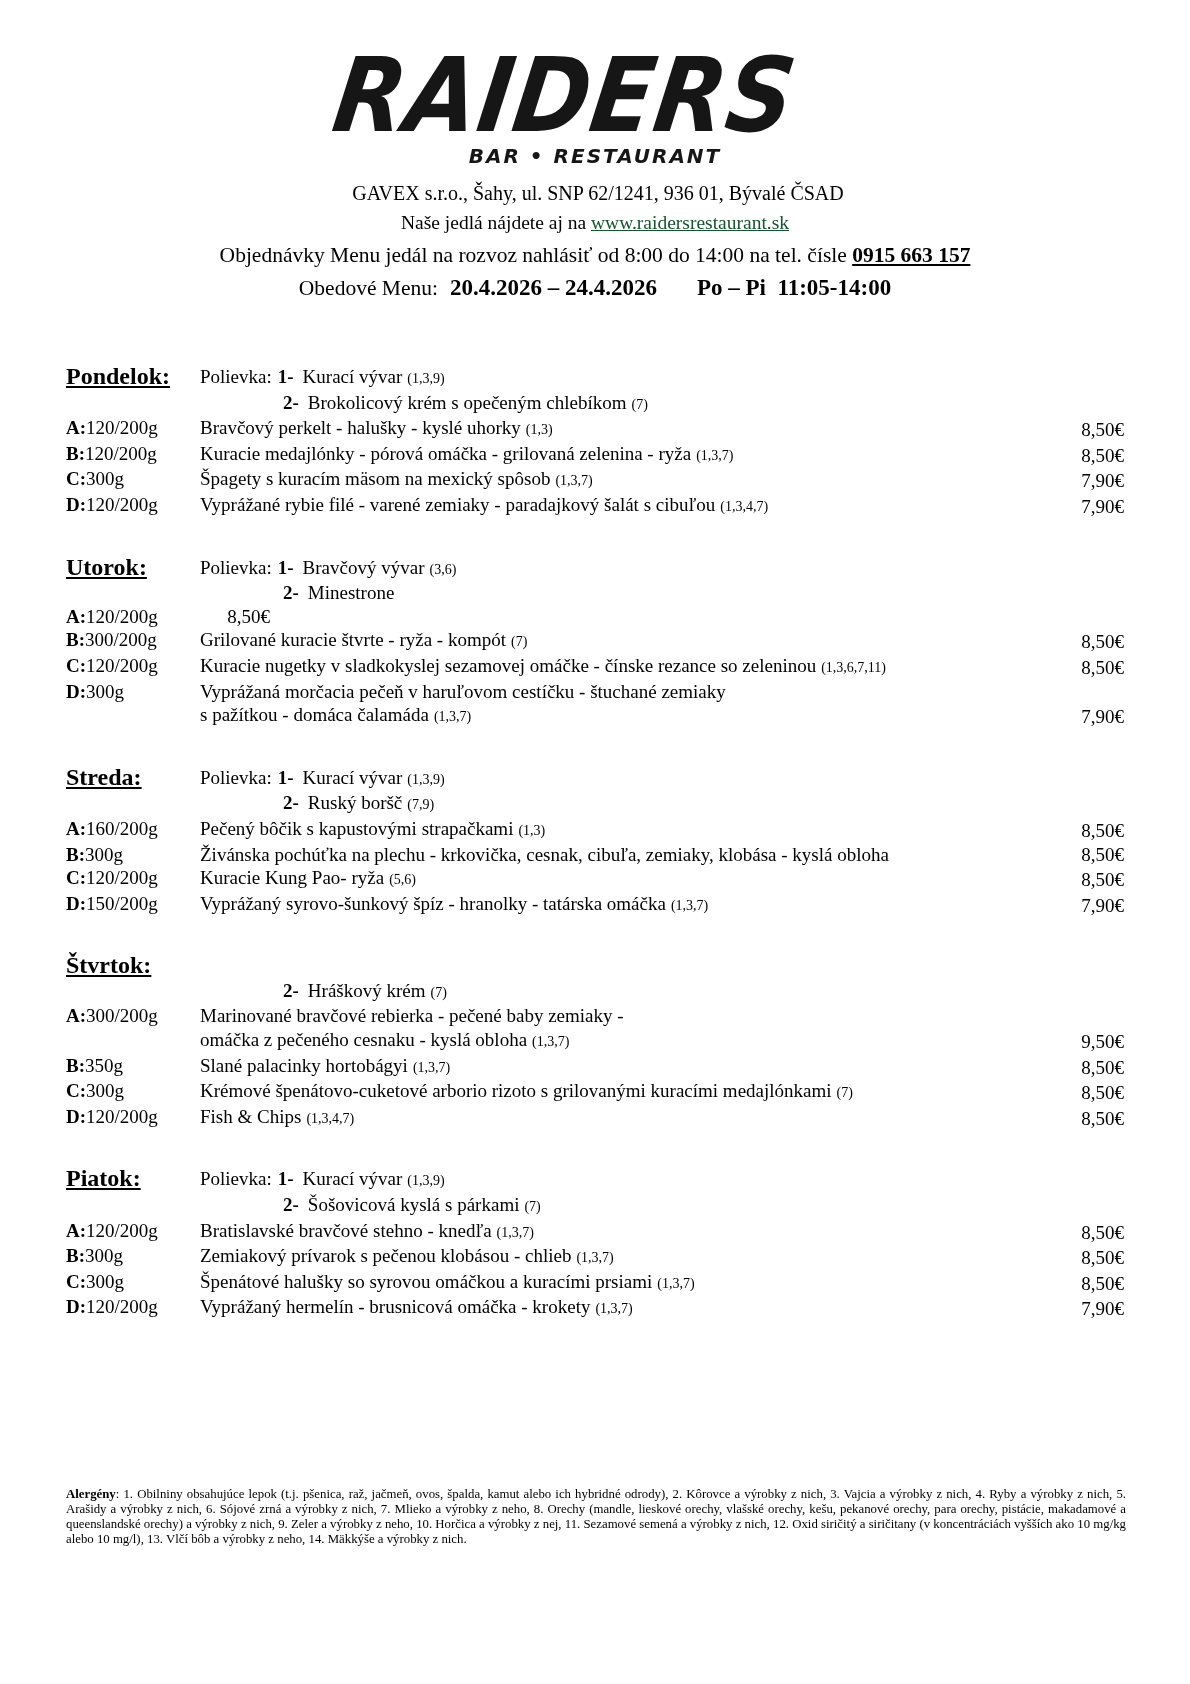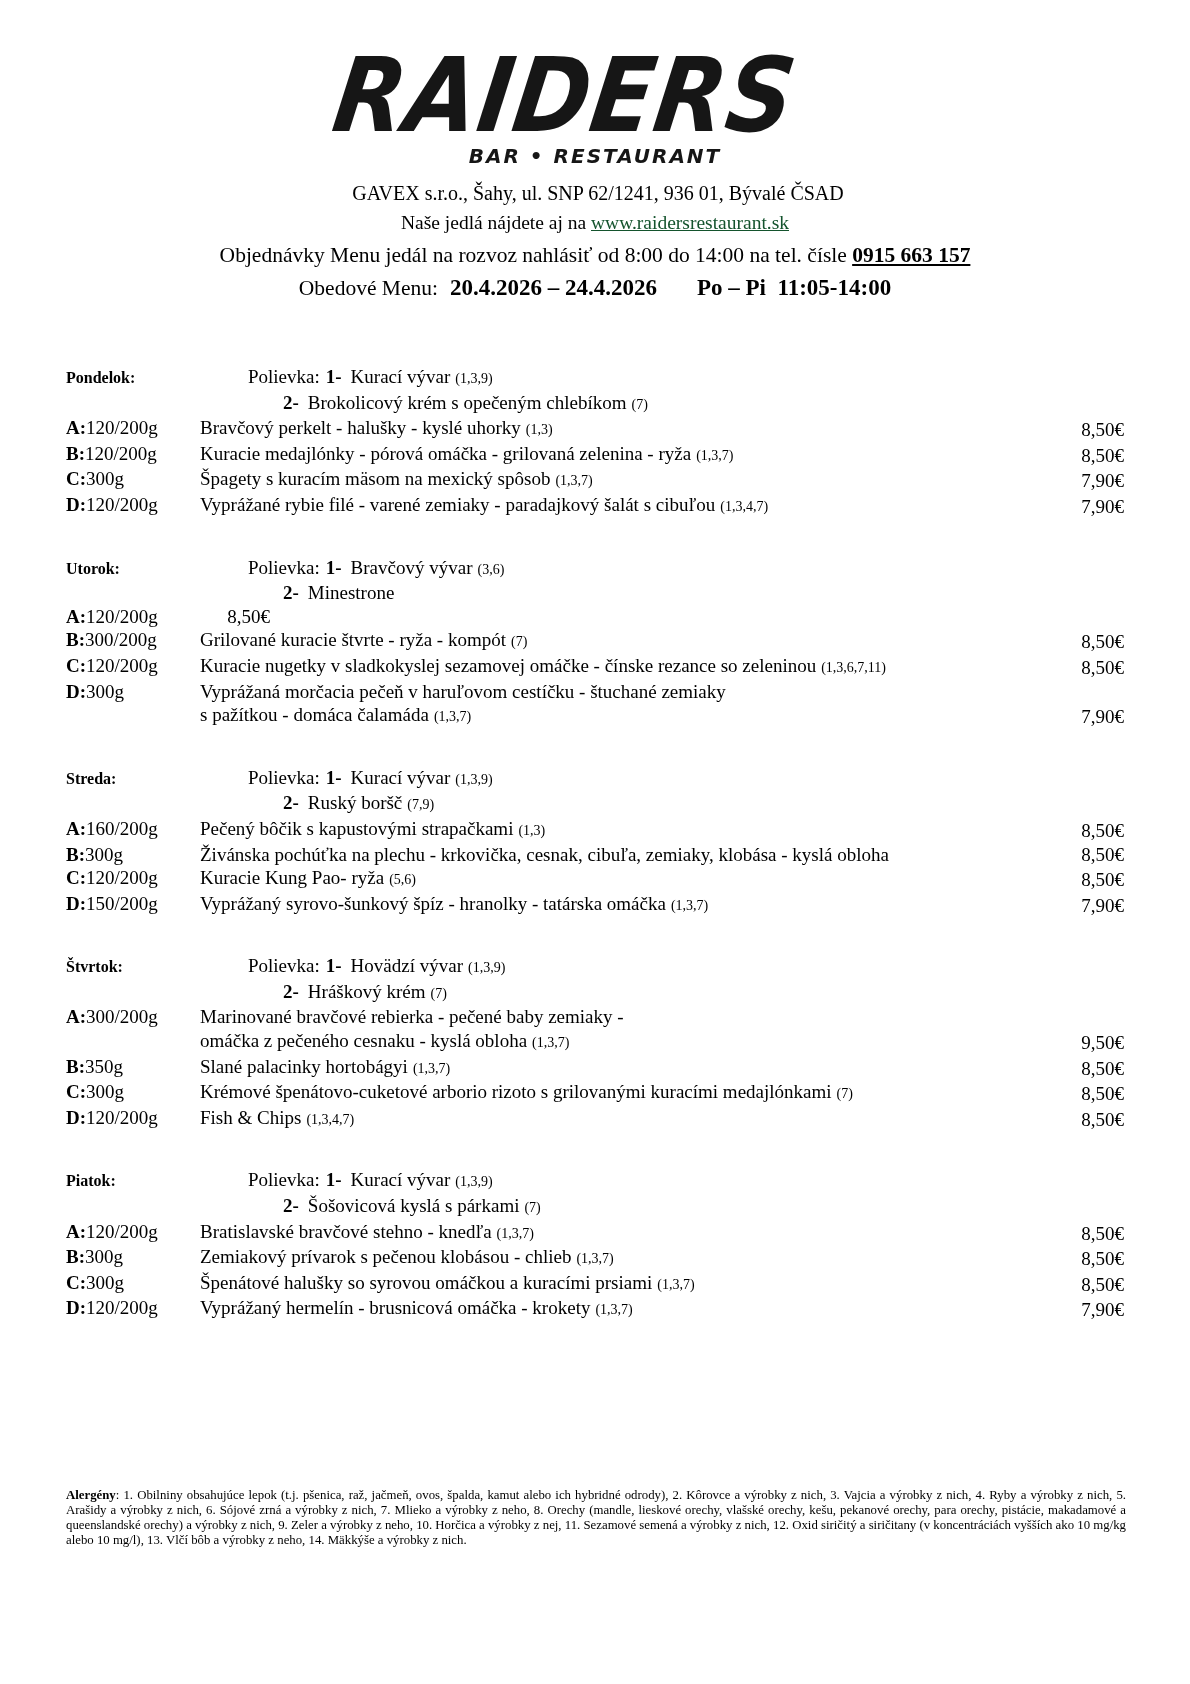--- a/index.html
+++ b/index.html
@@ -35,22 +35,22 @@
   .menu-line .gap-l { display:inline-block; width:40px; }
   
   .menu-days { margin:64px 66px 0 66px; }
   .day-section { margin-bottom:37px; }
   .row { display:flex; line-height:23.6px; font-size:19px; }
   .col-code { flex:0 0 134px; }
   .col-dish { flex:1 1 auto; }
   .col-price { flex:0 0 70px; text-align:right; align-self:flex-end; }
   .b { font-weight:bold; }
   .size { font-weight:normal; }
-  .day-name { font-weight:bold; font-size:16px; }
-  .soup-label { padding-right:6px;margin-left:48px; }
+  .day-name { font-weight:bold; text-decoration:underline; font-size:24px; }
+  .soup-label { padding-right:6px; }
   .soup-number { font-weight:bold; padding-right:9px; }
   .soup2 { padding-left:83px; }
   .alg { font-size:14px; padding-left:5px; }
   .dish-line { }
   
   .allergens {
     margin:166px 64px 0 66px;
     font-size:12.8px; line-height:14.9px; text-align:justify;
   }
   .allergens-label { font-weight:bold; }
@@ -186,21 +186,20 @@
           <div class="col-code"><span class="b">D:</span><span class="size">150/200g</span></div>
           <div class="col-dish">
             <div class="dish-line">Vyprážaný syrovo-šunkový špíz - hranolky - tatárska omáčka<span class="alg">(1,3,7)</span></div>
           </div>
           <div class="col-price">7,90€</div>
         </div>
       </div>
       <div class="day-section">
         <div class="row">
           <div class="col-code"><span class="day-name">Štvrtok:</span></div>
-          <div class="col-dish"><span class="soup-label">Polievka:</span><span class="soup-number">1-</span><span class="soup-name">Hovädzí vývar</span><span class="alg">(1,3,9)</span></div>
         </div>
         <div class="row">
           <div class="col-code"></div>
           <div class="col-dish soup2"><span class="soup-number">2-</span><span class="soup-name">Hráškový krém</span><span class="alg">(7)</span></div>
         </div>
         <div class="row item-row">
           <div class="col-code"><span class="b">A:</span><span class="size">300/200g</span></div>
           <div class="col-dish">
             <div class="dish-line">Marinované bravčové rebierka - pečené baby zemiaky -</div>
             <div class="dish-line">omáčka z pečeného cesnaku - kyslá obloha<span class="alg">(1,3,7)</span></div>

